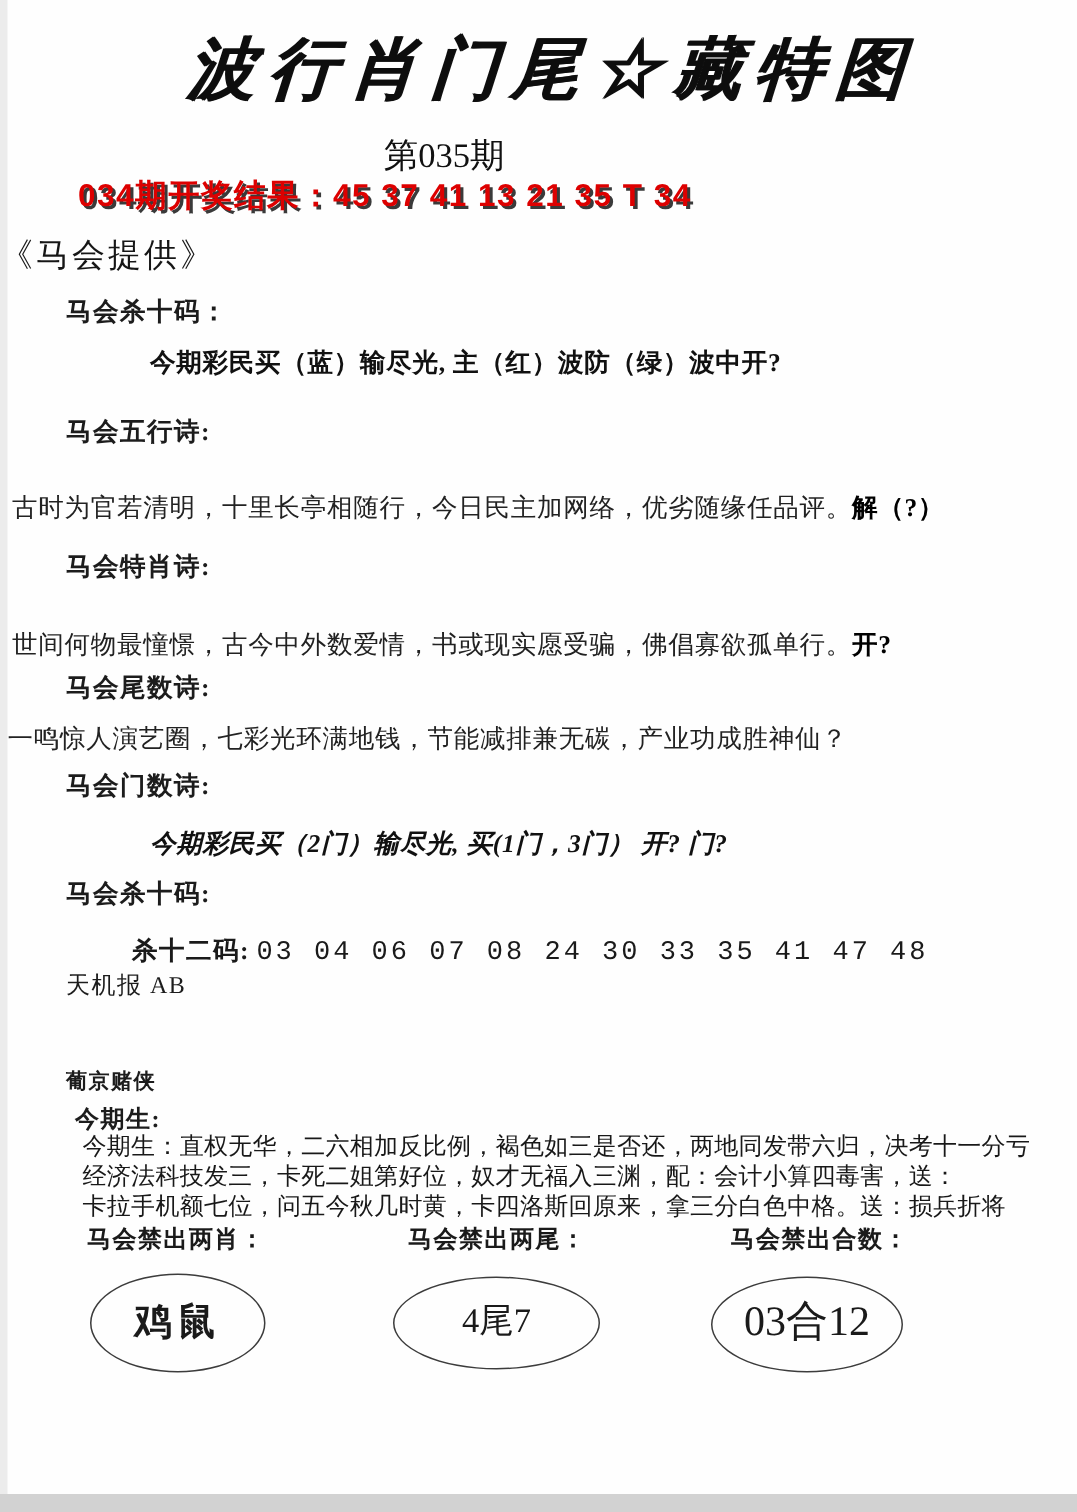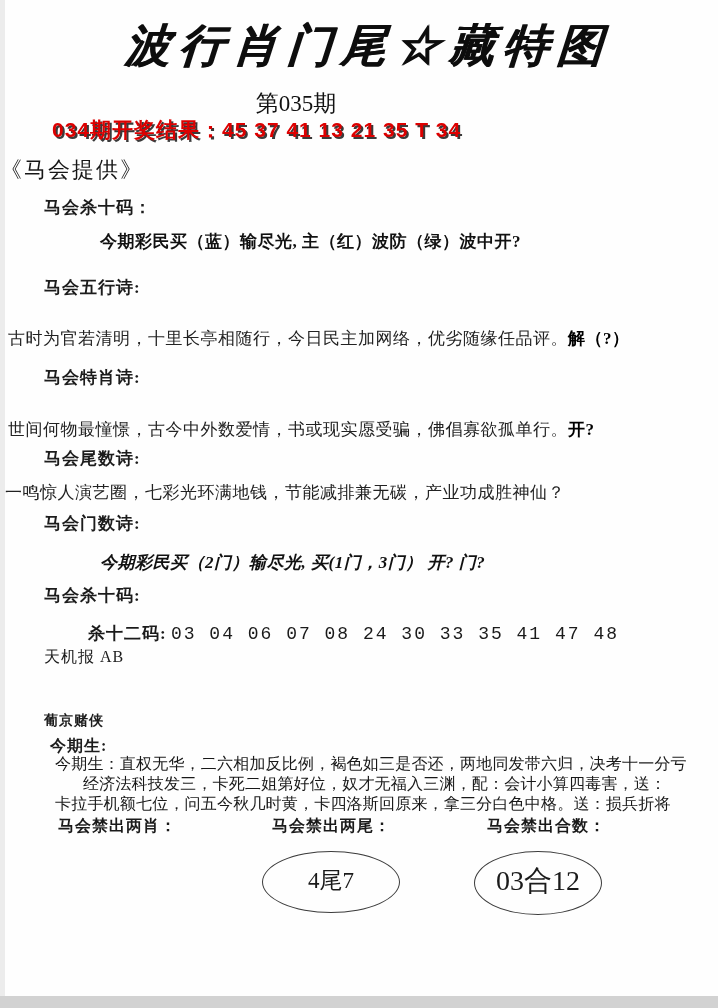--- a/index.html
+++ b/index.html
@@ -49,21 +49,21 @@
 
   .sha-line{position:absolute;top:622px;left:88px;font-size:17px;white-space:nowrap;}
   .sha-line .lbl{font-weight:700;letter-spacing:1px;}
   .sha-line .nums{font-family:"Liberation Mono", monospace;font-size:18px;letter-spacing:2px;}
 
   .l-tianji{position:absolute;top:684px;left:62px;font-size:17px;white-space:nowrap;}
   .l-tianji .gift{font-weight:700;margin-left:14px;}
 
   .para{position:absolute;left:55px;font-size:16px;color:#181818;white-space:nowrap;letter-spacing:0.2px;}
   .p1{top:754px;}
-  .p2{top:774px;margin-left:28px;}
+  .p2{top:774px;}
   .p3{top:794px;}
 
   .forbid{position:absolute;top:816px;font-size:16px;font-weight:700;letter-spacing:1px;}
   .f1{left:58px;}
   .f2{left:272px;}
   .f3{left:487px;}
 
   .oval{
     position:absolute;border:1.5px solid #3c3c3c;border-radius:50%;
     display:flex;align-items:center;justify-content:center;background:transparent;
@@ -107,20 +107,23 @@
   <div class="sec-heading h-pujing">葡京赌侠</div>
   <div class="sec-heading h-jinqisheng">今期生:</div>
   <div class="para p1">今期生：直权无华，二六相加反比例，褐色如三是否还，两地同发带六归，决考十一分亏</div>
   <div class="para p2">经济法科技发三，卡死二姐第好位，奴才无福入三渊，配：会计小算四毒害，送：</div>
   <div class="para p3">卡拉手机额七位，问五今秋几时黄，卡四洛斯回原来，拿三分白色中格。送：损兵折将</div>
 
   <div class="forbid f1">马会禁出两肖：</div>
   <div class="forbid f2">马会禁出两尾：</div>
   <div class="forbid f3">马会禁出合数：</div>
 
+  <div class="oval o1">
+      <span>鸡鼠</span>
+    </div>
   <div class="oval o2">
       <span>4尾7</span>
     </div>
   <div class="oval o3">
       <span>03合12</span>
     </div>
 
   <div class="edge-bottom"></div>
 </div>
 

